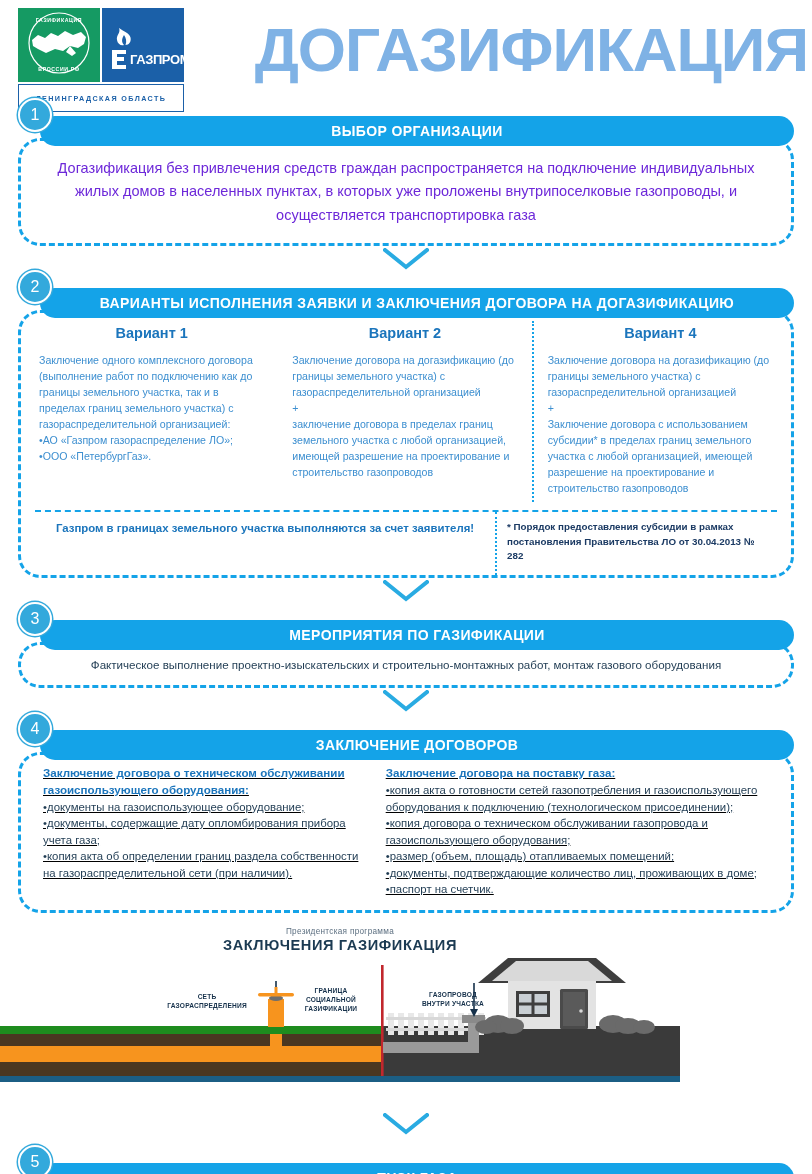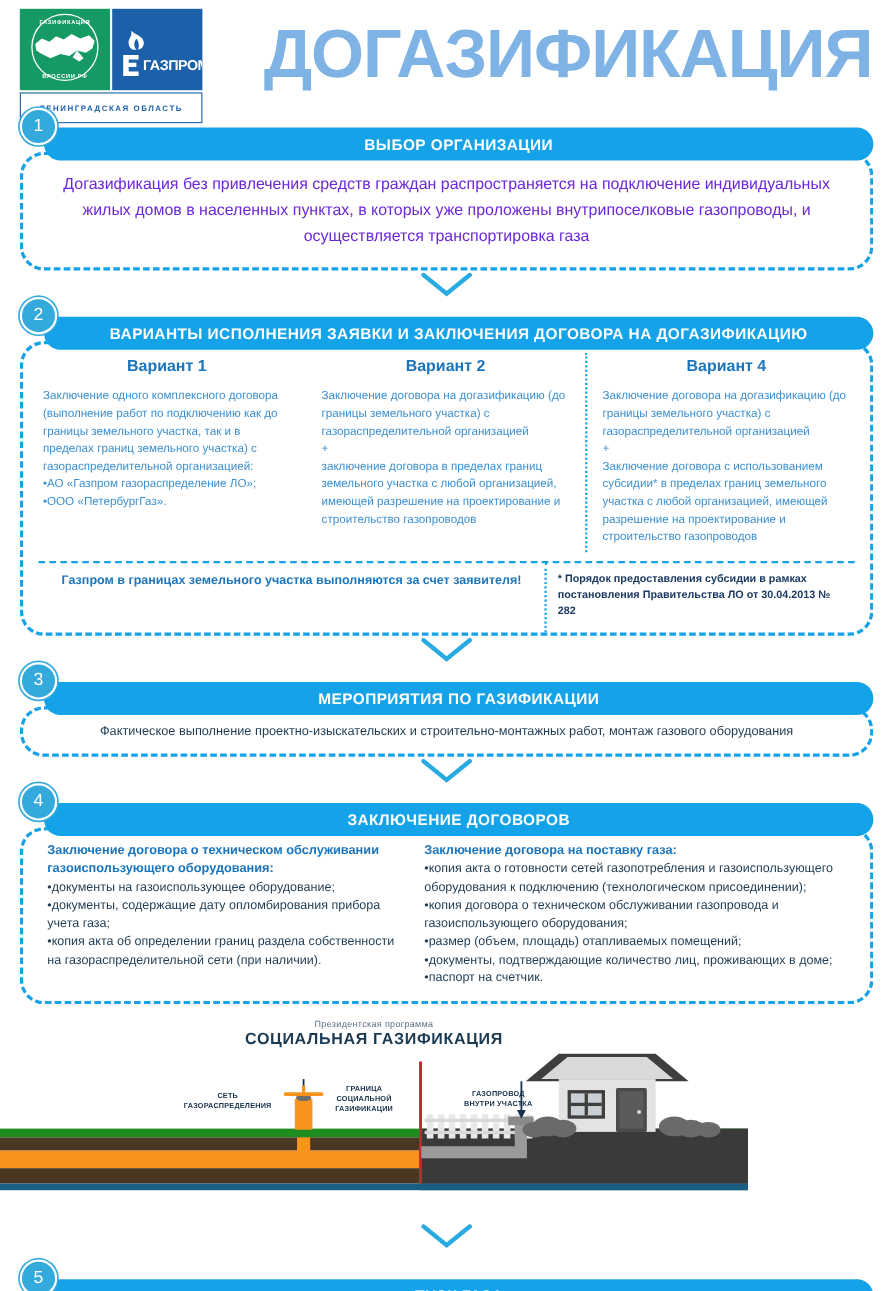--- a/index.html
+++ b/index.html
@@ -62,21 +62,21 @@
     letter-spacing: 1.4px;
     display: flex;
     align-items: center;
     justify-content: center;
     white-space: nowrap;
   }
 
   .title {
     flex: 1;
     text-align: right;
-    padding-right: 19px;
+    padding-right: 4px;
     color: #7FB2E5;
     font-size: 62px;
     font-weight: bold;
     line-height: 84px;
     letter-spacing: -1px;
     white-space: nowrap;
   }
 
   
   .step {
@@ -202,21 +202,21 @@
     color: #1F3B52;
     font-size: 11.6px;
     line-height: 1.4;
   }
 
   
   .contracts {
     display: flex;
     padding: 10px 6px 12px 6px;
   }
-  .contract-col { flex: 0 0 46%; padding: 0 10px 0 16px; }
+  .contract-col { flex: 0 0 46%; padding: 0 10px 0 16px; text-decoration: underline; }
   .contract-col.right { flex: 1; padding: 0 16px 0 10px; }
   .contract-head {
     color: #1B75BC;
     font-size: 11.6px;
     font-weight: bold;
     line-height: 1.45;
     white-space: pre-line;
   }
   .contract-body {
     color: #1F3B52;
@@ -401,21 +401,21 @@
 •размер (объем, площадь) отапливаемых помещений;
 •документы, подтверждающие количество лиц, проживающих в доме;
 •паспорт на счетчик.</div>
       </div>
     </div>
   </div>
 
   <div class="illustration">
 
     <div class="ill-sub">Президентская программа</div>
-    <div class="ill-title">СОЦИАЛЬНАЯ ГАЗИФИКАЦИЯ</div>
+    <div class="ill-title">ЗАКЛЮЧЕНИЯ ГАЗИФИКАЦИЯ</div>
 
     <svg class="ill-svg" width="812" height="190" viewBox="0 0 812 190">
 
       <rect x="0" y="105" width="812" height="8" fill="#1E8C1E"></rect>
       <rect x="0" y="113" width="812" height="12" fill="#4A3721"></rect>
       <rect x="0" y="125" width="812" height="16" fill="#F7941E"></rect>
       <rect x="0" y="141" width="812" height="14" fill="#4A3721"></rect>
       <rect x="0" y="155" width="812" height="6" fill="#1B5E84"></rect>
 
       <rect x="382" y="105" width="430" height="50" fill="#3A3A3A"></rect>

